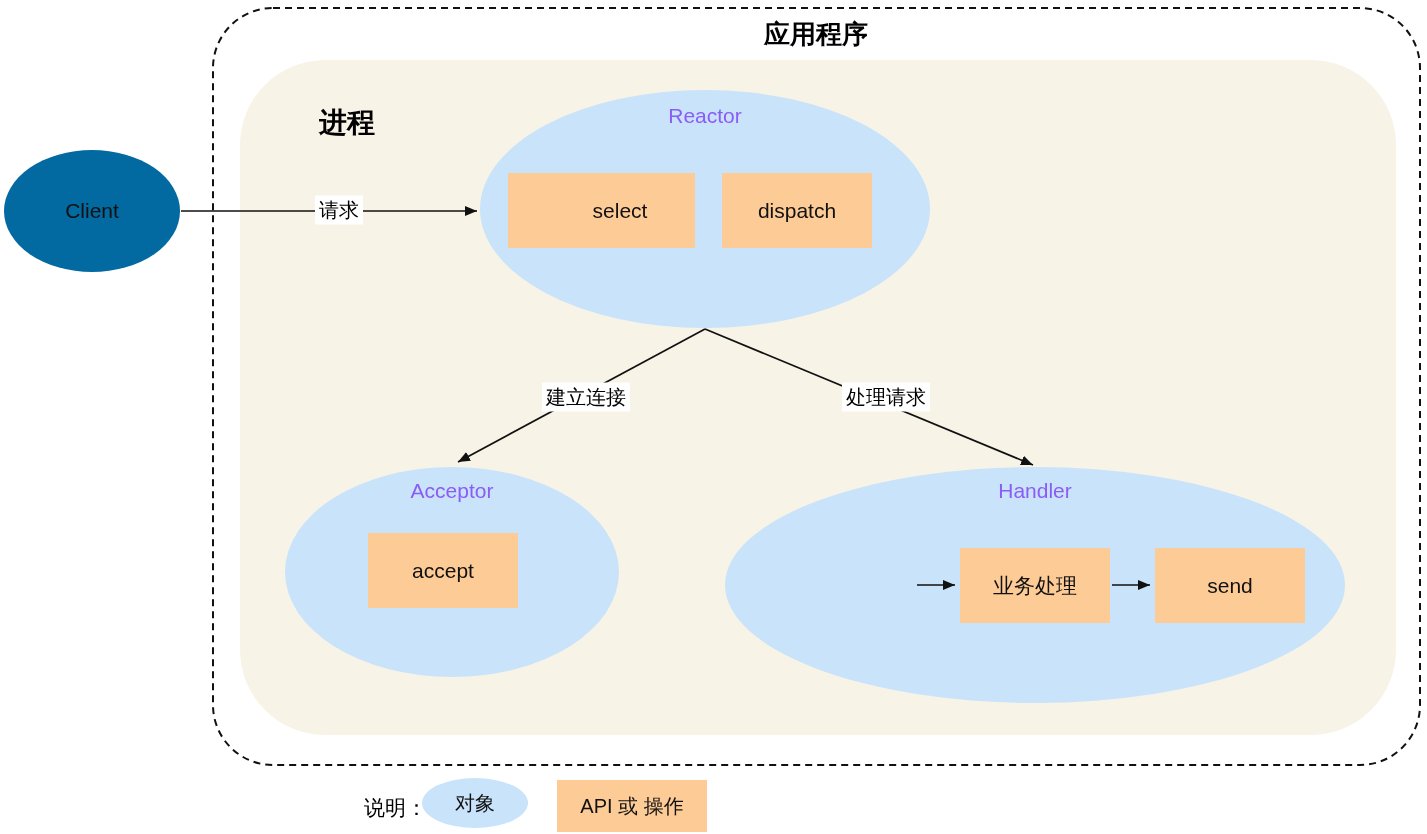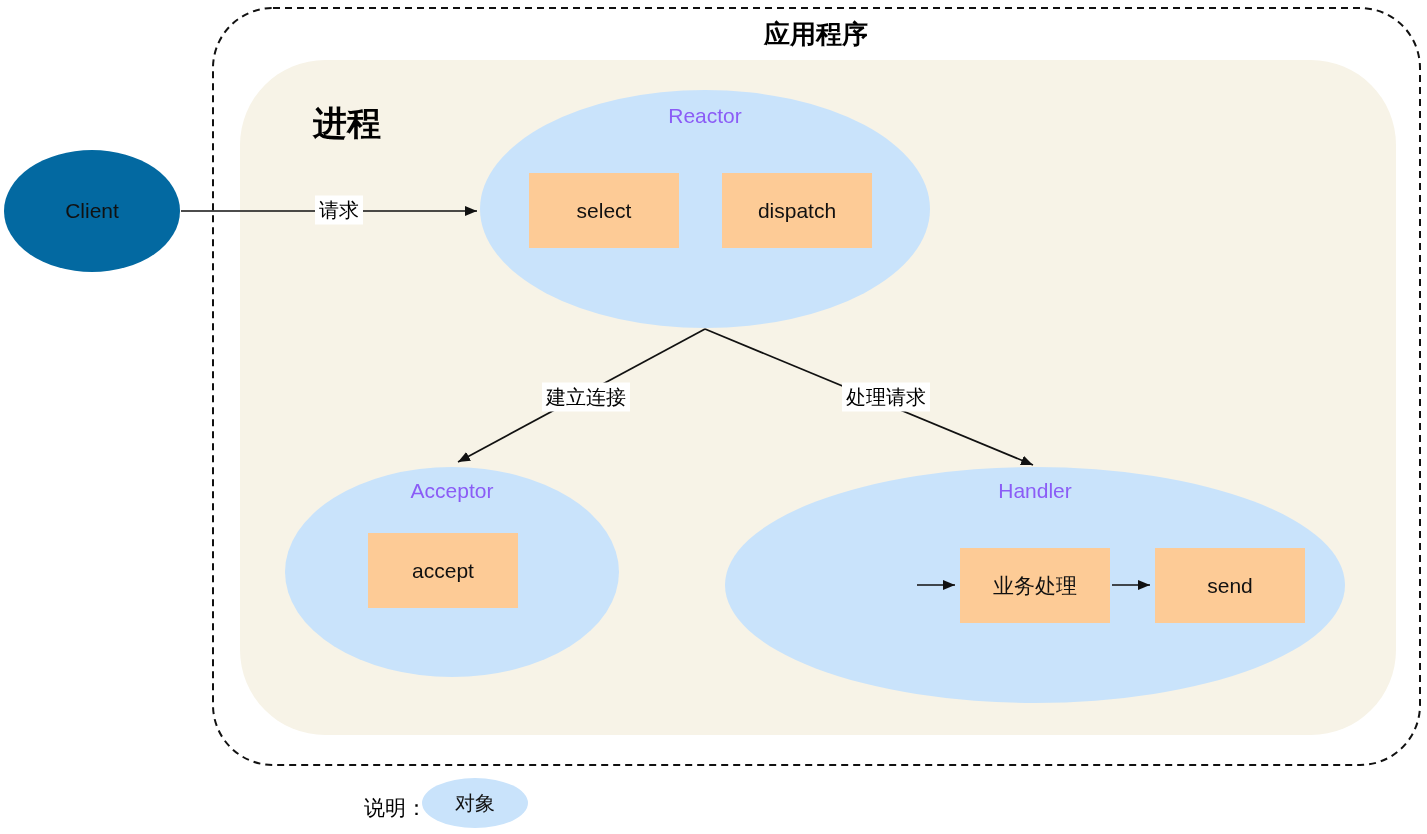--- a/index.html
+++ b/index.html
@@ -15,21 +15,21 @@
   .z1 { z-index: 1; } .z3 { z-index: 3; }
 
   
   .app-title {
     position: absolute; left: 716px; top: 20px; width: 200px;
     text-align: center; font-size: 26px; font-weight: bold; color: #000;
     z-index: 4; line-height: 28px;
   }
   .process-title {
     position: absolute; left: 297px; top: 108px; width: 100px;
-    text-align: center; font-size: 34px; font-weight: bold; color: #000;
+    text-align: center; font-size: 28px; font-weight: bold; color: #000;
     z-index: 4; line-height: 30px;
   }
 
   
   .ellipse { position: absolute; border-radius: 50%; z-index: 2; }
   .client-ellipse  { left: 4px;   top: 150px; width: 176px; height: 122px; background: #0369a1;
                      display: flex; align-items: center; justify-content: center;
                      font-size: 21px; color: #111; }
   .reactor-ellipse { left: 480px; top: 90px;  width: 450px; height: 238px; background: #c9e3fb; }
   .acceptor-ellipse{ left: 285px; top: 467px; width: 334px; height: 210px; background: #c9e3fb; }
@@ -42,21 +42,21 @@
   .reactor-title  { left: 605px; top: 103px; }
   .acceptor-title { left: 352px; top: 478px; }
   .handler-title  { left: 935px; top: 478px; }
 
   
   .api-box {
     position: absolute; width: 150px; height: 75px; background: #fdcb96;
     display: flex; align-items: center; justify-content: center;
     font-size: 21px; color: #111; z-index: 4;
   }
-  .box-select   { left: 529px;  top: 173px; }
+  .box-select   { left: 508px;  top: 173px; padding-left: 37px; }
   .box-dispatch { left: 722px;  top: 173px; }
   .box-accept   { left: 368px;  top: 533px; text-align: right; }
   .box-read     { left: 766px;  top: 548px; }
   .box-biz      { left: 960px;  top: 548px; }
   .box-send     { left: 1155px; top: 548px; }
 
   
   .edge-label {
     position: absolute; transform: translate(-50%, -50%);
     background: #ffffff; padding: 1px 4px;
@@ -128,14 +128,17 @@
   <div class="api-box box-biz">业务处理</div>
 
   <div class="edge-label lbl-request">请求</div>
   <div class="edge-label lbl-establish">建立连接</div>
   <div class="edge-label lbl-handle">处理请求</div>
 
   <div class="legend-title">说明：</div>
   <div class="legend-ellipse">
     <span>对象</span>
   </div>
+  <div class="legend-box">
+    <span>API 或 操作</span>
+  </div>
 
 </div>
 
 </body></html>

